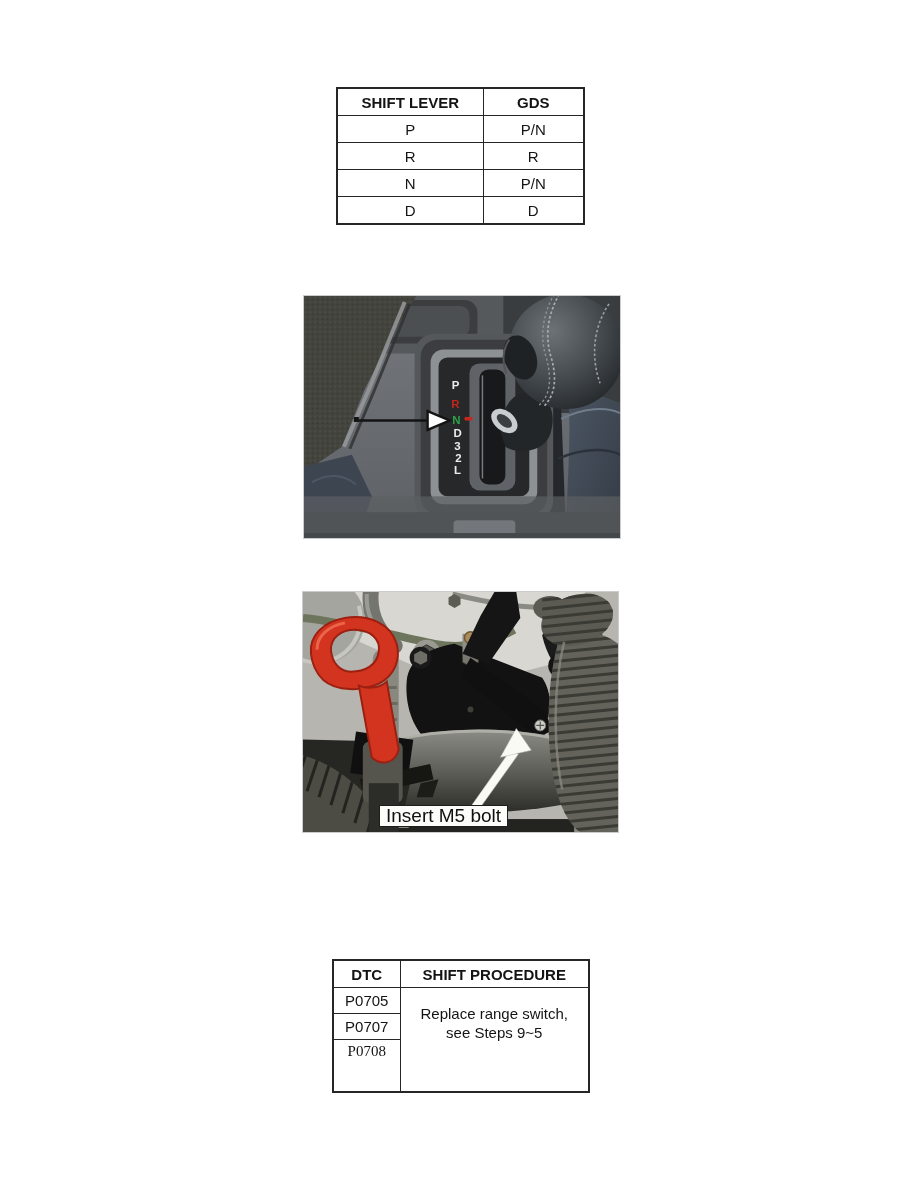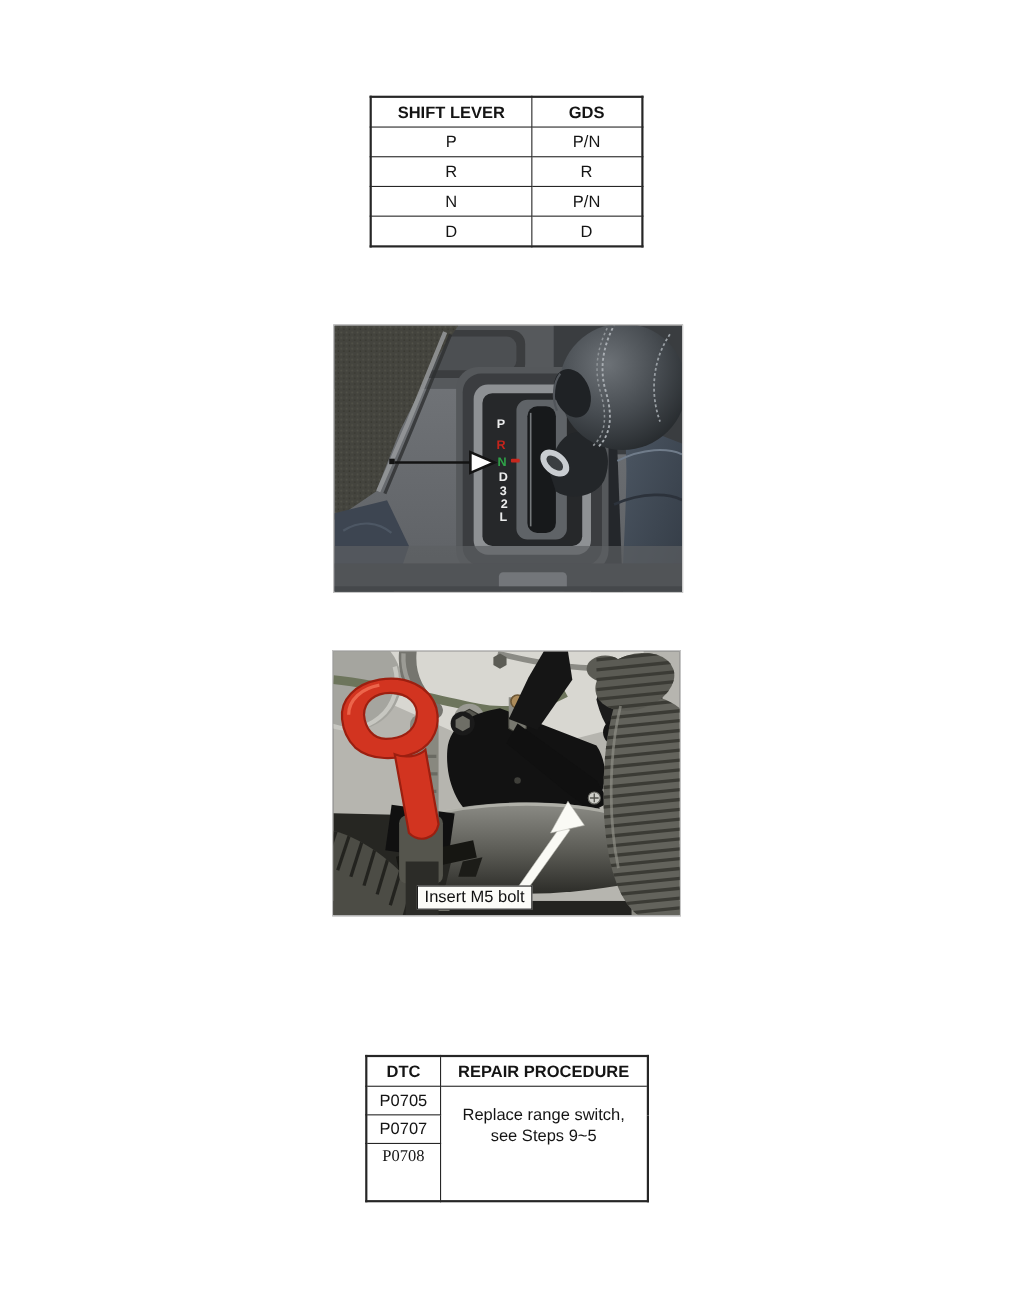--- a/index.html
+++ b/index.html
@@ -16,21 +16,21 @@
   #dtcTable{left:332px;top:959px;width:256px;padding-left:35px;}
   #dtcTable th{height:26px;}
   td.dtc-cell{height:25px;}
   td.dtc-cell-last{height:48px;vertical-align:top;padding-top:3px;font-family:Liberation Serif, serif;}
   td.repair-cell{vertical-align:top;padding-top:16px;line-height:19px;white-space:pre-line;}
   .photo{position:absolute;overflow:hidden;border:1px solid #cccccc;box-sizing:border-box;background:#777;}
   #photo1{left:303px;top:295px;width:318px;height:244px;}
   #photo2{left:302px;top:591px;width:317px;height:242px;}
   .photo svg{display:block;width:100%;height:100%;}
   .callout-label{position:absolute;left:76px;top:213px;background:#fcfcf8;border:1px solid #1d1d1d;
-                 font-size:15px;line-height:17px;padding:1px 6px 2px 6px;color:#101010;white-space:nowrap;}
+                 font-size:19px;line-height:17px;padding:1px 6px 2px 6px;color:#101010;white-space:nowrap;}
 </style>
 </head>
 <body>
 
 <div class="page">
 
   <table class="tbl" id="shiftTable">
     <colgroup>
         <col style="width:146px">
         <col style="width:101px">
@@ -313,21 +313,21 @@
   </div>
 
   <table class="tbl" id="dtcTable">
     <colgroup>
         <col style="width:67px">
         <col style="width:189px">
       </colgroup>
     <thead>
       <tr>
         <th>DTC</th>
-        <th>REPAIR PROCEDURE</th>
+        <th>SHIFT PROCEDURE</th>
       </tr>
     </thead>
     <tbody>
       <tr>
         <td class="dtc-cell">P0705</td>
         <td class="repair-cell" rowspan="3">Replace range switch,
 see Steps 9~5</td>
       </tr>
       <tr>
         <td class="dtc-cell">P0707</td>

